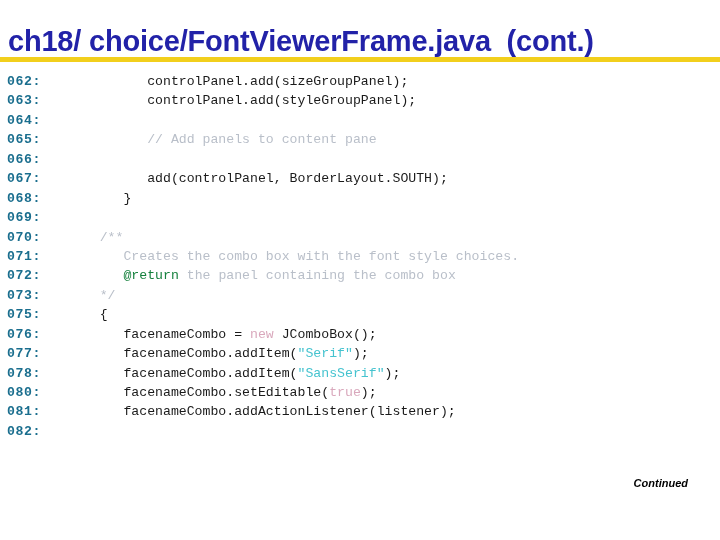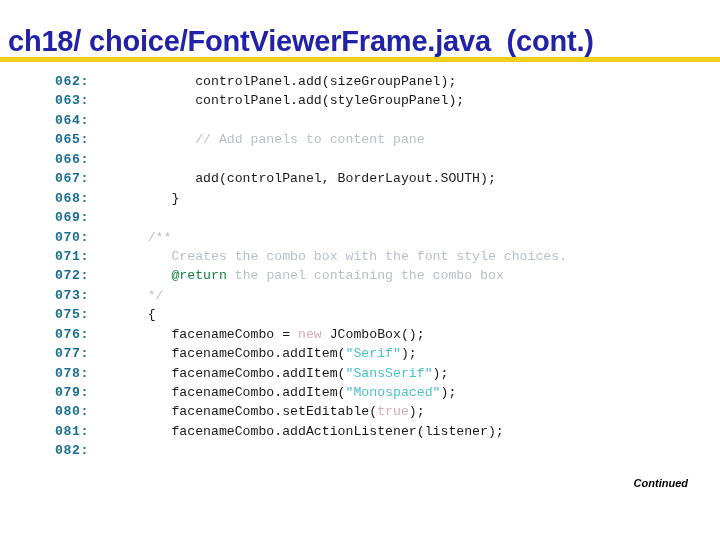--- a/index.html
+++ b/index.html
@@ -53,21 +53,20 @@
     height: 400px;
     font-family: "Liberation Mono", "DejaVu Sans Mono", monospace;
     font-size: 13.2px;
     line-height: 19.45px;
   }
   .code-line {
     height: 19.45px;
     white-space: pre;
     display: block;
     position: relative;
-    padding-left: 48px;
   }
   .lineno {
     display: inline-block;
     width: 68px;
     padding-left: 7px;
     box-sizing: border-box;
     color: #1a6e8e;
     font-weight: bold;
     letter-spacing: 0.6px;
   }
@@ -115,19 +114,18 @@
     <div class="code-line"><span class="lineno">068:</span><span class="code-text"><span class="tok-plain">       }</span></span></div>
     <div class="code-line"><span class="lineno">069:</span><span class="code-text"><span class="tok-plain"></span></span></div>
     <div class="code-line"><span class="lineno">070:</span><span class="code-text"><span class="tok-plain">    </span><span class="tok-comment">/**</span></span></div>
     <div class="code-line"><span class="lineno">071:</span><span class="code-text"><span class="tok-plain">    </span><span class="tok-comment">   Creates the combo box with the font style choices.</span></span></div>
     <div class="code-line"><span class="lineno">072:</span><span class="code-text"><span class="tok-plain">    </span><span class="tok-comment">   </span><span class="tok-doctag">@return</span><span class="tok-comment"> the panel containing the combo box</span></span></div>
     <div class="code-line"><span class="lineno">073:</span><span class="code-text"><span class="tok-plain">    </span><span class="tok-comment">*/</span></span></div>
     <div class="code-line"><span class="lineno">075:</span><span class="code-text"><span class="tok-plain">    {</span></span></div>
     <div class="code-line"><span class="lineno">076:</span><span class="code-text"><span class="tok-plain">       facenameCombo = </span><span class="tok-keyword">new</span><span class="tok-plain"> JComboBox();</span></span></div>
     <div class="code-line"><span class="lineno">077:</span><span class="code-text"><span class="tok-plain">       facenameCombo.addItem(</span><span class="tok-string">"Serif"</span><span class="tok-plain">);</span></span></div>
     <div class="code-line"><span class="lineno">078:</span><span class="code-text"><span class="tok-plain">       facenameCombo.addItem(</span><span class="tok-string">"SansSerif"</span><span class="tok-plain">);</span></span></div>
-    <div class="code-line"><span class="lineno">079:</span><span class="code-text"><span class="tok-plain">       facenameCombo.addItem(</span><span class="tok-string">"Monospaced"</span><span class="tok-plain">);</span></span></div>
     <div class="code-line"><span class="lineno">080:</span><span class="code-text"><span class="tok-plain">       facenameCombo.setEditable(</span><span class="tok-keyword">true</span><span class="tok-plain">);</span></span></div>
     <div class="code-line"><span class="lineno">081:</span><span class="code-text"><span class="tok-plain">       facenameCombo.addActionListener(listener);</span></span></div>
     <div class="code-line"><span class="lineno">082:</span><span class="code-text"><span class="tok-plain"></span></span></div>
   </div>
 
 <div id="continued-label">Continued</div>
 
 </body></html>

